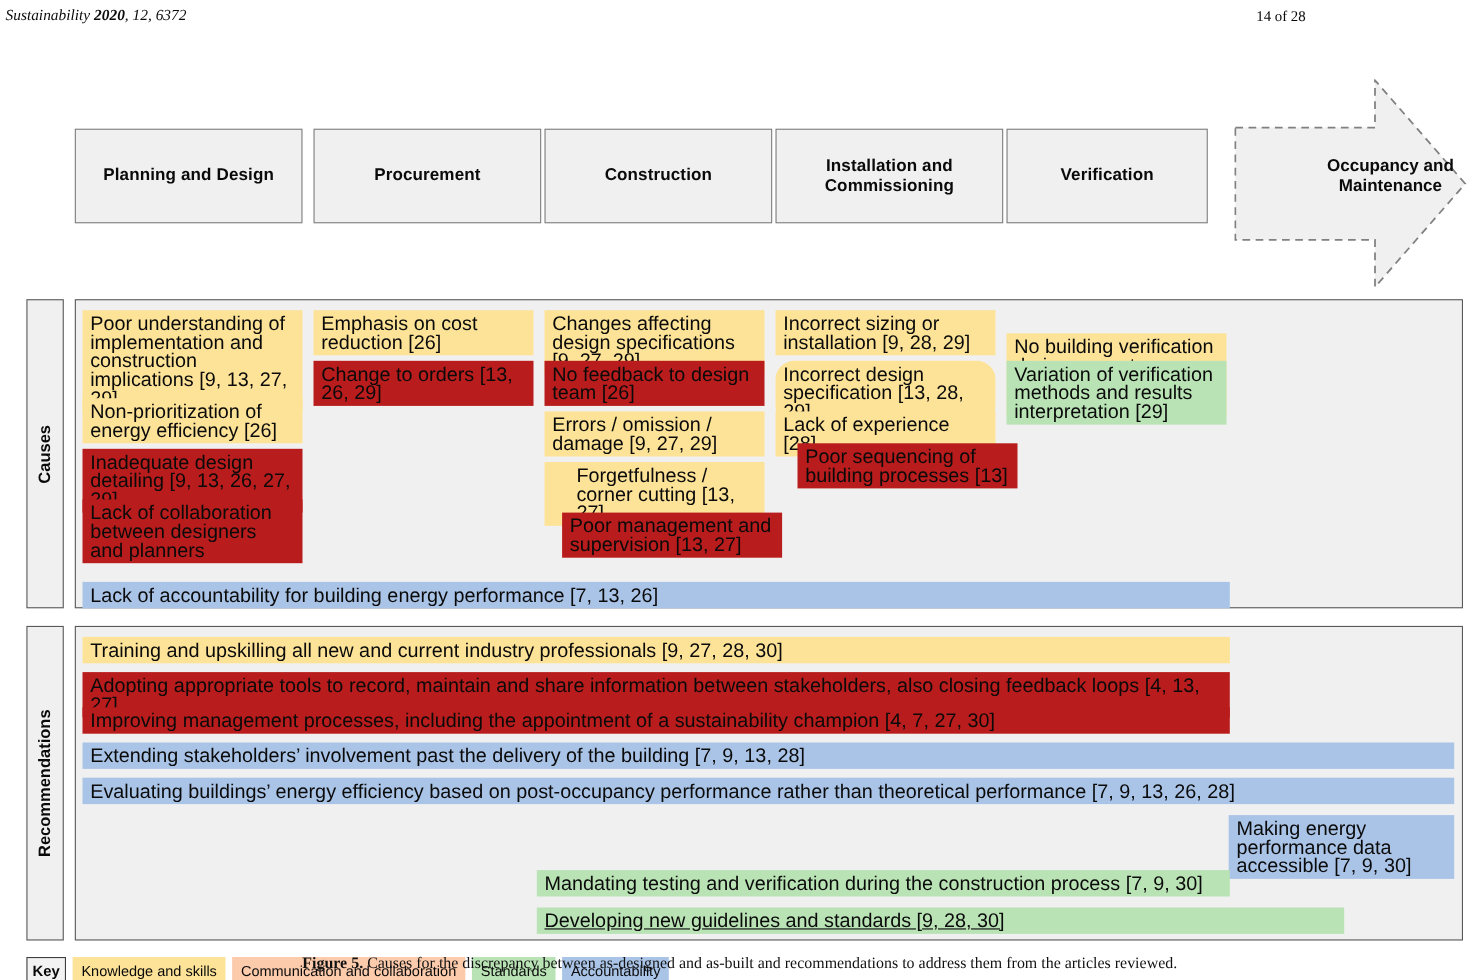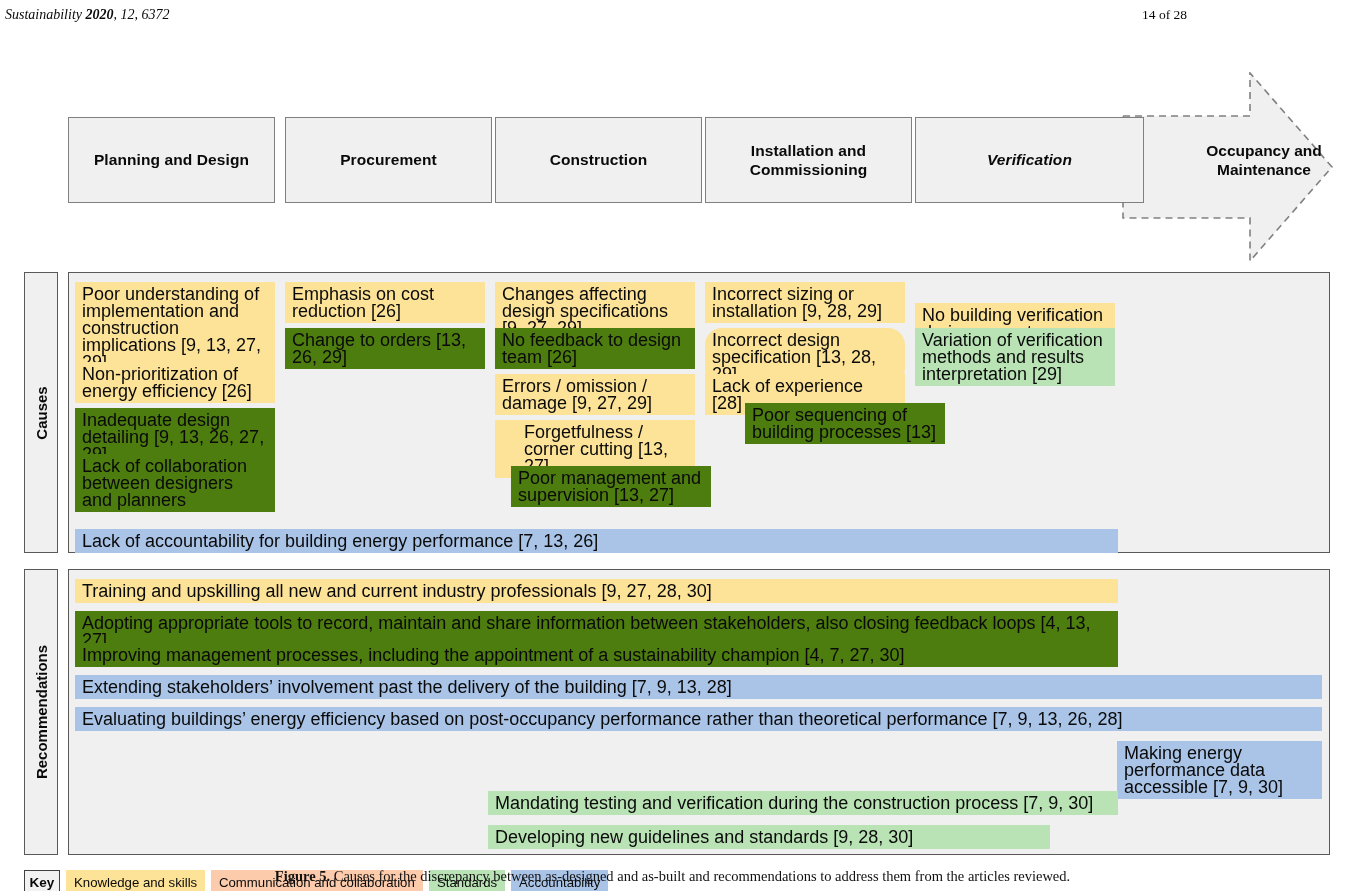--- a/index.html
+++ b/index.html
@@ -58,21 +58,21 @@
   }
 
   
   .chip{
     position:absolute;box-sizing:border-box;
     padding:4px 7px 3px 7px;
     font-size:18px;line-height:17px;
     color:#0a0a0a;
   }
   .chip.yellow{background:#fde398;}
-  .chip.orange{background:#4d7c0f;}
+  .chip.orange{background:#b91c1c;}
   .chip.green {background:#b9e3b5;}
   .chip.blue  {background:#aac4e7;}
 
   
   .key-row{position:absolute;left:24px;top:815px;height:24px;}
   .key-box{
     position:absolute;left:0;top:0;width:36px;height:24px;
     background:#f2f2f2;border:1.4px solid #404040;box-sizing:border-box;
     display:flex;align-items:center;justify-content:center;
     font-weight:bold;font-size:13.5px;
@@ -118,21 +118,21 @@
       </div>
       <div class="phase" style="left: 217px; width: 207px;">
         <span>Procurement</span>
       </div>
       <div class="phase" style="left: 427px; width: 207px;">
         <span>Construction</span>
       </div>
       <div class="phase" style="left: 637px; width: 207px;">
         <span>Installation and Commissioning</span>
       </div>
-      <div class="phase" style="left: 847px; width: 229px; font-style: italic;">
+      <div class="phase" style="left: 847px; width: 183px;">
         <span>Verification</span>
       </div>
     </div>
 
   <div class="arrow-label">Occupancy and Maintenance</div>
 
   <div class="side-label" style="left:24px;top:217px;height:281px;">
     <span>Causes</span>
   </div>
   <div class="panel" style="left:68px;top:217px;width:1262px;height:281px;"></div>
@@ -150,32 +150,32 @@
       <div class="chip yellow" style="left: 285px; top: 227px; width: 200px;">Emphasis on cost reduction [26]</div>
       <div class="chip orange" style="left: 285px; top: 273px; width: 200px;">Change to orders [13, 26, 29]</div>
       <div class="chip yellow" style="left: 495px; top: 227px; width: 200px;">Changes affecting design specifications [9, 27, 29]</div>
       <div class="chip orange" style="left: 495px; top: 273px; width: 200px;">No feedback to design team [26]</div>
       <div class="chip yellow" style="left: 495px; top: 319px; width: 200px;">Errors / omission / damage [9, 27, 29]</div>
       <div class="chip yellow" style="left: 495px; top: 365px; width: 200px; padding-left: 29px;">Forgetfulness / corner cutting [13, 27]</div>
       <div class="chip orange" style="left: 495px; top: 411px; width: 200px; margin-left: 16px;">Poor management and supervision [13, 27]</div>
       <div class="chip yellow" style="left: 705px; top: 227px; width: 200px;">Incorrect sizing or installation [9, 28, 29]</div>
       <div class="chip yellow" style="left: 705px; top: 273px; width: 200px; border-radius: 17px;">Incorrect design specification [13, 28, 29]</div>
       <div class="chip yellow" style="left: 705px; top: 319px; width: 200px;">Lack of experience [28]</div>
-      <div class="chip orange" style="left: 745px; top: 348px; width: 200px;">Poor sequencing of building processes [13]</div>
+      <div class="chip orange" style="left: 725px; top: 348px; width: 200px;">Poor sequencing of building processes [13]</div>
       <div class="chip yellow" style="left: 915px; top: 227px; width: 200px; margin-top: 21px;">No building verification during or post-construction [13, 26, 27]</div>
       <div class="chip green" style="left: 915px; top: 273px; width: 200px;">Variation of verification methods and results interpretation [29]</div>
       <div class="chip blue" style="left: 75px; top: 474px; width: 1043px;">Lack of accountability for building energy performance [7, 13, 26]</div>
       <div class="chip yellow" style="left: 75px; top: 524px; width: 1043px;">Training and upskilling all new and current industry professionals [9, 27, 28, 30]</div>
       <div class="chip orange" style="left: 75px; top: 556px; width: 1043px;">Adopting appropriate tools to record, maintain and share information between stakeholders, also closing feedback loops [4, 13, 27]</div>
       <div class="chip orange" style="left: 75px; top: 588px; width: 1043px;">Improving management processes, including the appointment of a sustainability champion [4, 7, 27, 30]</div>
       <div class="chip blue" style="left: 75px; top: 620px; width: 1247px;">Extending stakeholders’ involvement past the delivery of the building [7, 9, 13, 28]</div>
       <div class="chip blue" style="left: 75px; top: 652px; width: 1247px;">Evaluating buildings’ energy efficiency based on post-occupancy performance rather than theoretical performance [7, 9, 13, 26, 28]</div>
       <div class="chip blue" style="left: 1117px; top: 686px; width: 205px;">Making energy performance data accessible [7, 9, 30]</div>
       <div class="chip green" style="left: 488px; top: 736px; width: 630px;">Mandating testing and verification during the construction process [7, 9, 30]</div>
-      <div class="chip green" style="left: 488px; top: 770px; width: 562px;">Developing new guidelines and standards [9, 28, 30]</div>
+      <div class="chip green" style="left: 488px; top: 770px; width: 734px; text-decoration: underline;">Developing new guidelines and standards [9, 28, 30]</div>
     </div>
 
   <div class="key-row">
     <div class="key-box">Key</div>
   <div class="key-item" style="background: rgb(253, 227, 152); left: 42px;">
         <span>Knowledge and skills</span>
       </div>
       <div class="key-item" style="background: rgb(251, 203, 172); left: 187px;">
         <span>Communication and collaboration</span>
       </div>

